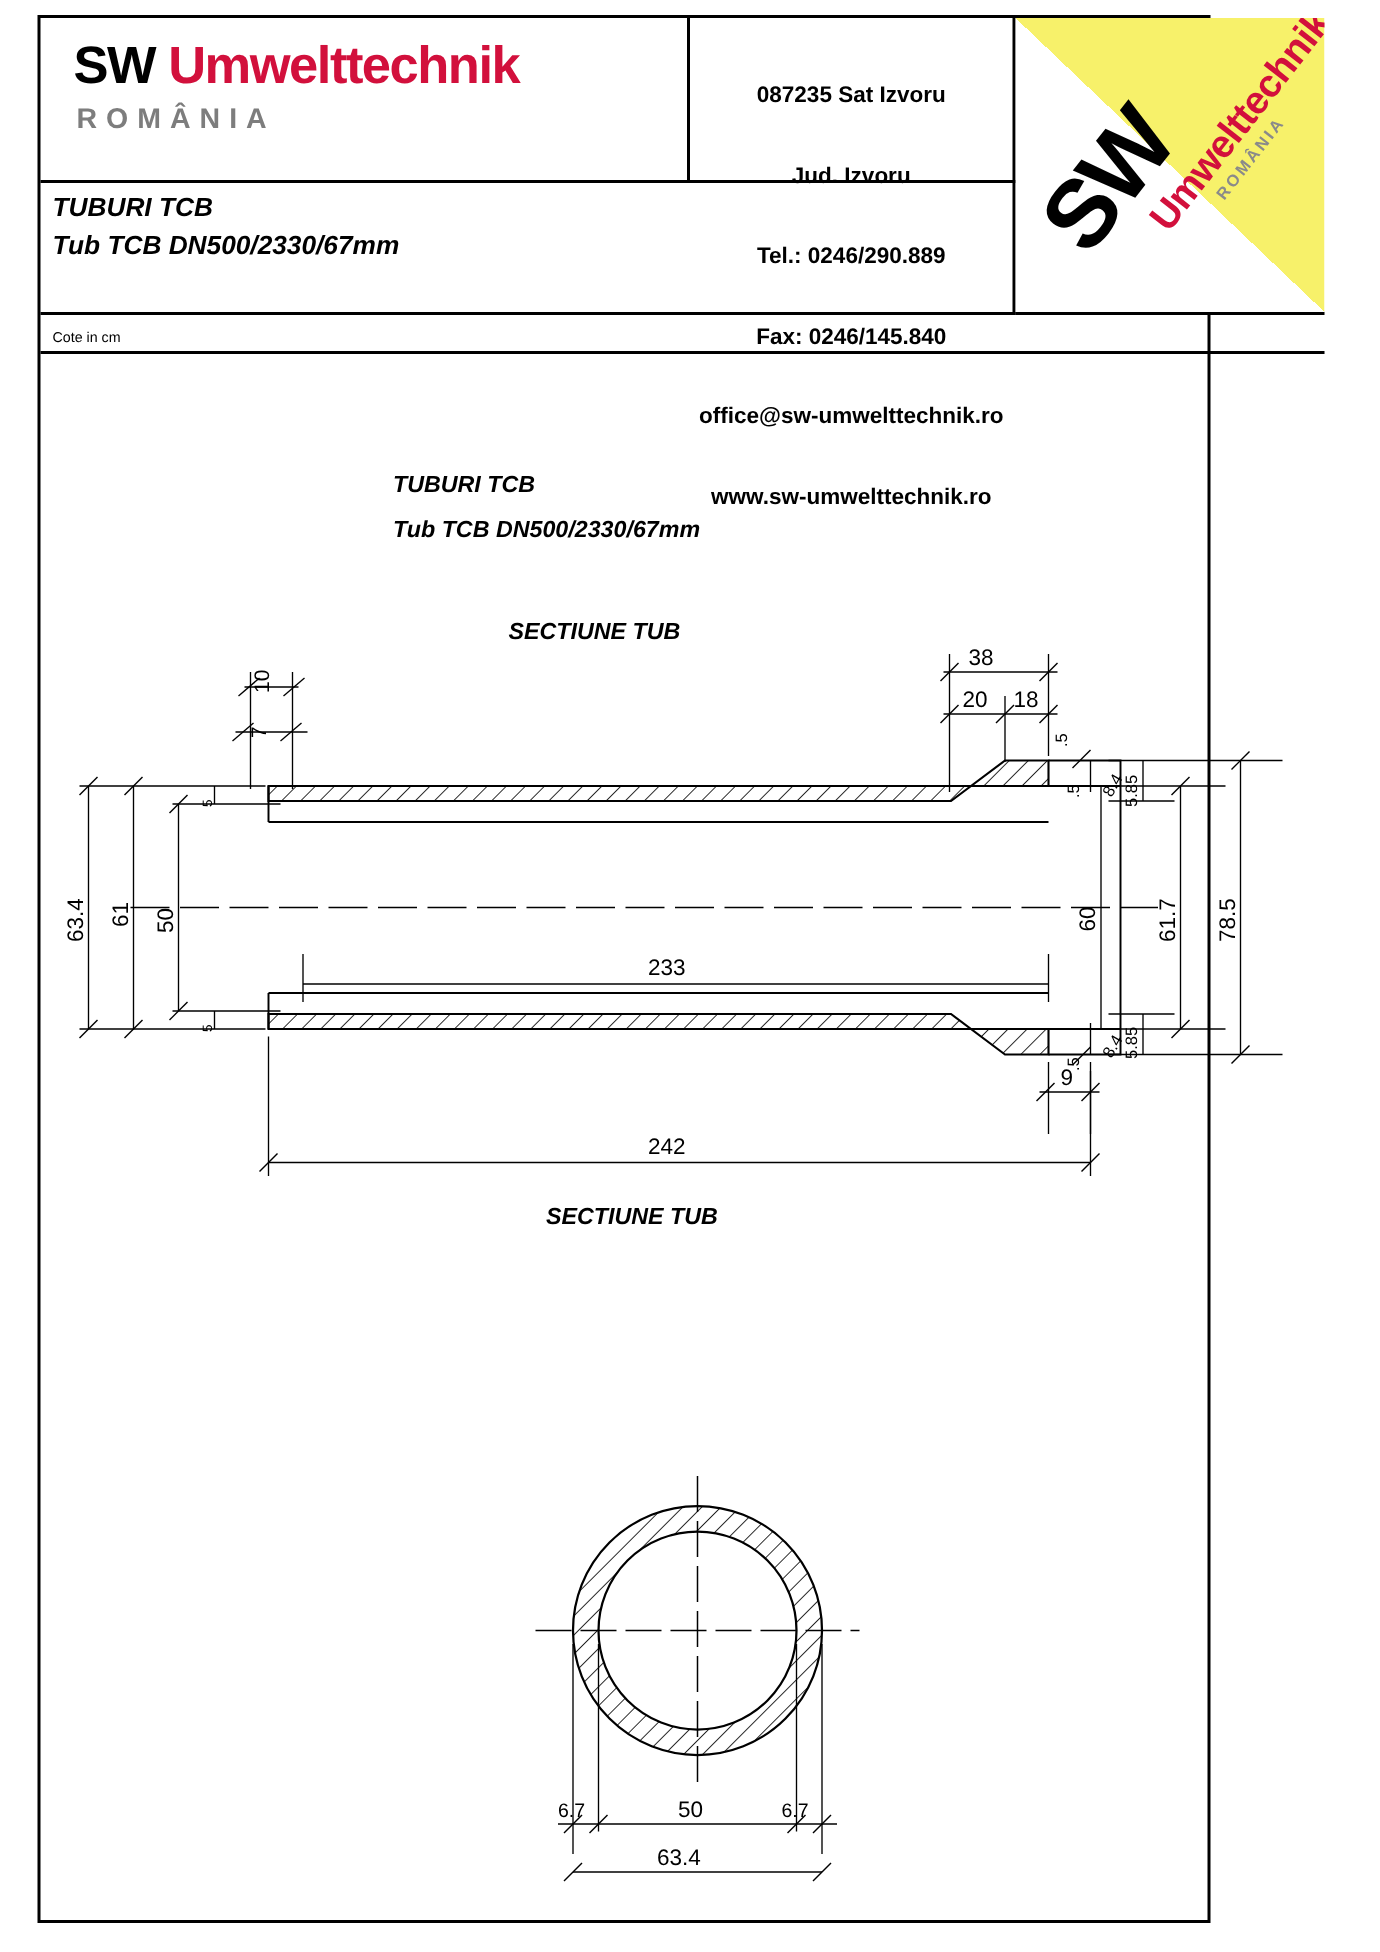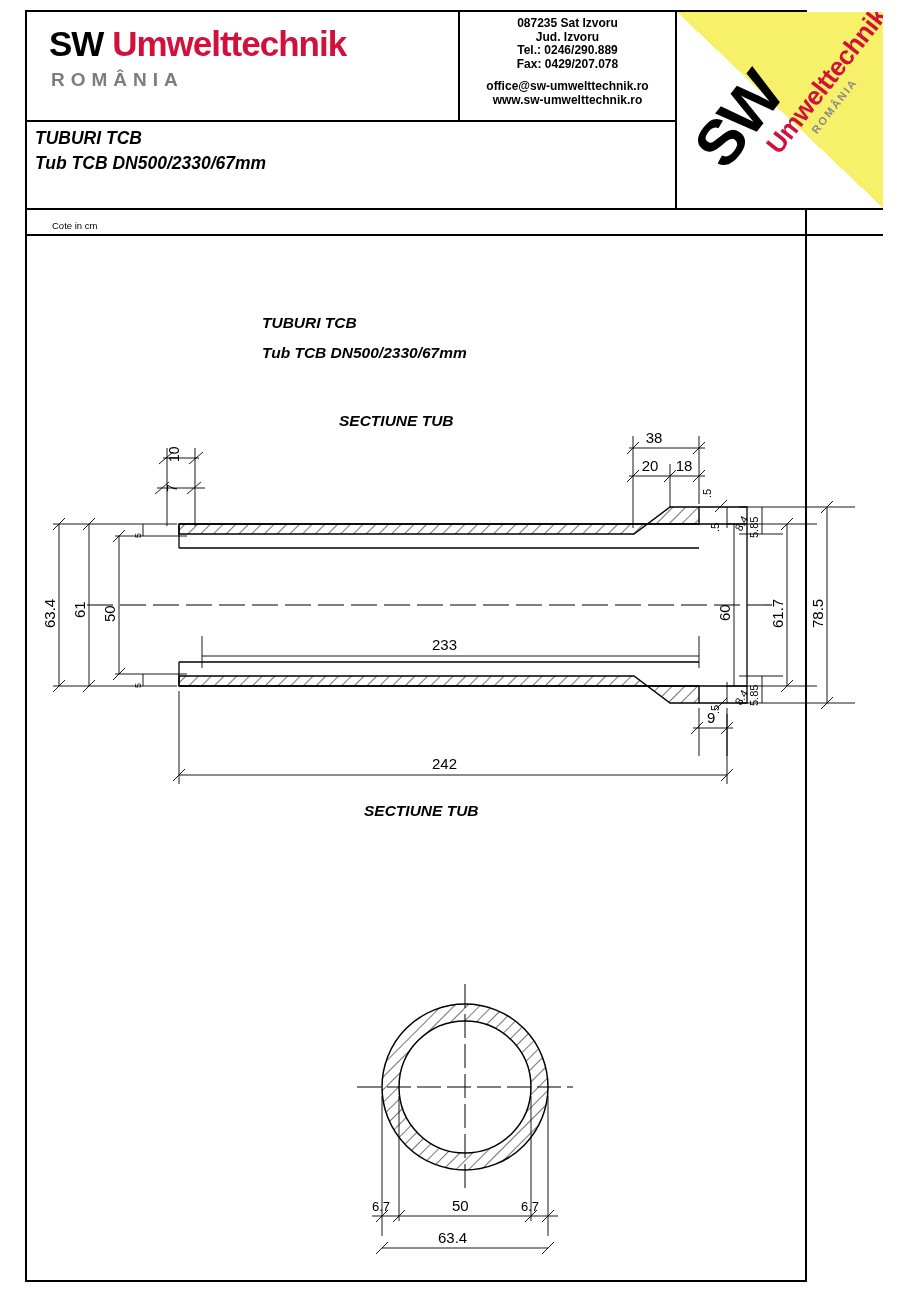--- a/index.html
+++ b/index.html
@@ -26,26 +26,26 @@
      border-bottom:2px solid #000;box-sizing:border-box;padding:5px 0 0 8px;}
 
   
   .logo-main{font-size:35px;font-weight:bold;letter-spacing:-1px;
      margin:14px 0 0 22px;line-height:1;}
   .logo-sw{color:#000;}
   .logo-uw{color:#d2103c;}
   .logo-sub{font-size:19px;letter-spacing:6px;color:#7d7d7d;font-weight:bold;
      margin:8px 0 0 24px;}
 
-  .contact-line{font-size:12px;font-weight:bold;line-height:13.5px;text-align:center;}
+  .contact-line{font-size:15px;font-weight:bold;line-height:13.5px;text-align:center;margin-top:40px;}
   .contact-gap{height:9px;}
 
   .title-line{font-size:17.5px;font-weight:bold;font-style:italic;line-height:25px;
       white-space:nowrap;}
-  #notes-row .note{font-size:9.5px;margin-left:17px;}
+  #notes-row .note{font-size:9.5px;}
 
   
   #badge-yellow{position:absolute;inset:0;
      background:linear-gradient(to bottom left,#f7f16a 0 50%,#ffffff 50% 100%);}
   #badge-rot{position:absolute;left:12px;top:6px;width:186px;height:186px;
      transform:rotate(-52deg);transform-origin:50% 50%;}
   #badge-sw{position:absolute;left:10px;top:32px;font-size:64px;font-weight:bold;
      color:#000;letter-spacing:-3px;line-height:1;}
   #badge-uw{position:absolute;left:56px;top:96px;font-size:26px;font-weight:bold;
      color:#d2103c;letter-spacing:-0.5px;line-height:1;}
@@ -65,21 +65,21 @@
       <span class="logo-sw">SW</span>
       <span class="logo-uw">Umwelttechnik</span>
     </div>
     <div class="logo-sub">ROMÂNIA</div>
   </div>
 
   <div id="hdr-contact-cell">
     <div class="contact-line">087235 Sat Izvoru</div>
     <div class="contact-line">Jud. Izvoru</div>
     <div class="contact-line">Tel.: 0246/290.889</div>
-    <div class="contact-line">Fax: 0429/207.078</div>
+    <div class="contact-line">Fax: 0246/145.840</div>
     <div class="contact-gap"></div>
     <div class="contact-line">office@sw-umwelttechnik.ro</div>
     <div class="contact-line">www.sw-umwelttechnik.ro</div>
   </div>
 
   <div id="hdr-title-cell">
     <div class="title-line">TUBURI TCB</div>
     <div class="title-line">Tub TCB DN500/2330/67mm</div>
   </div>
 

